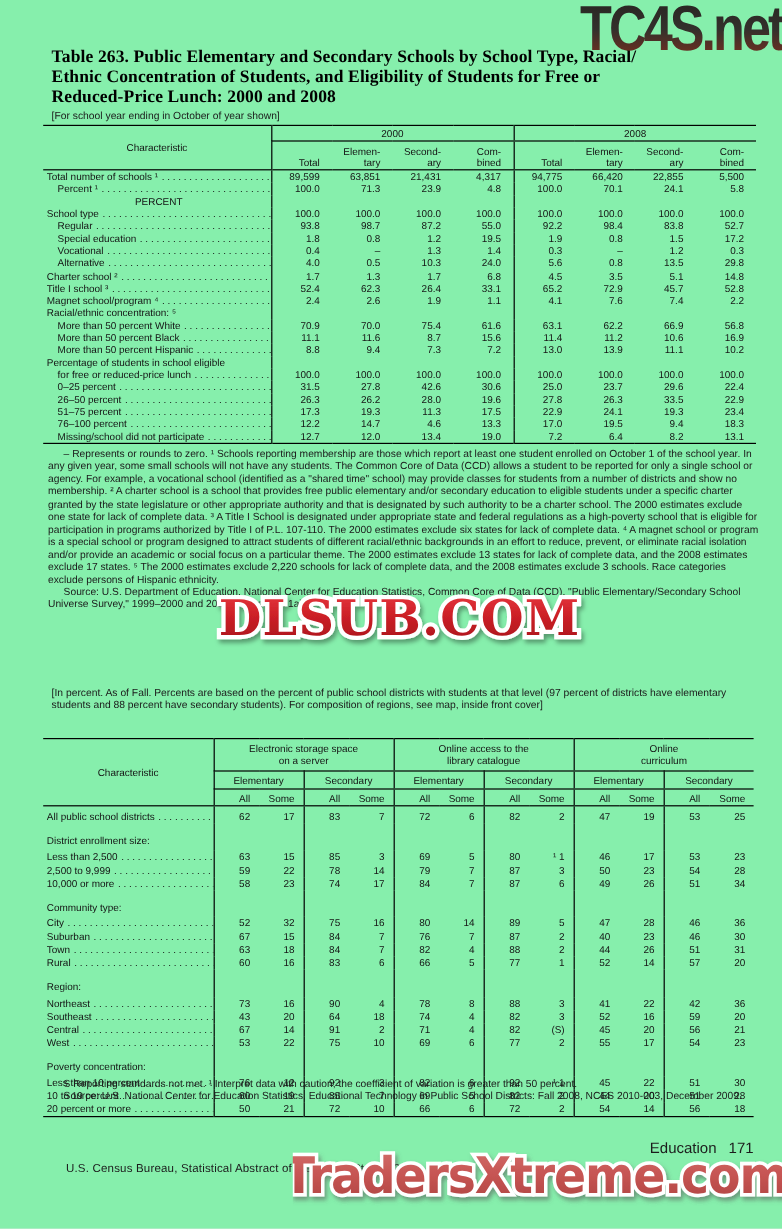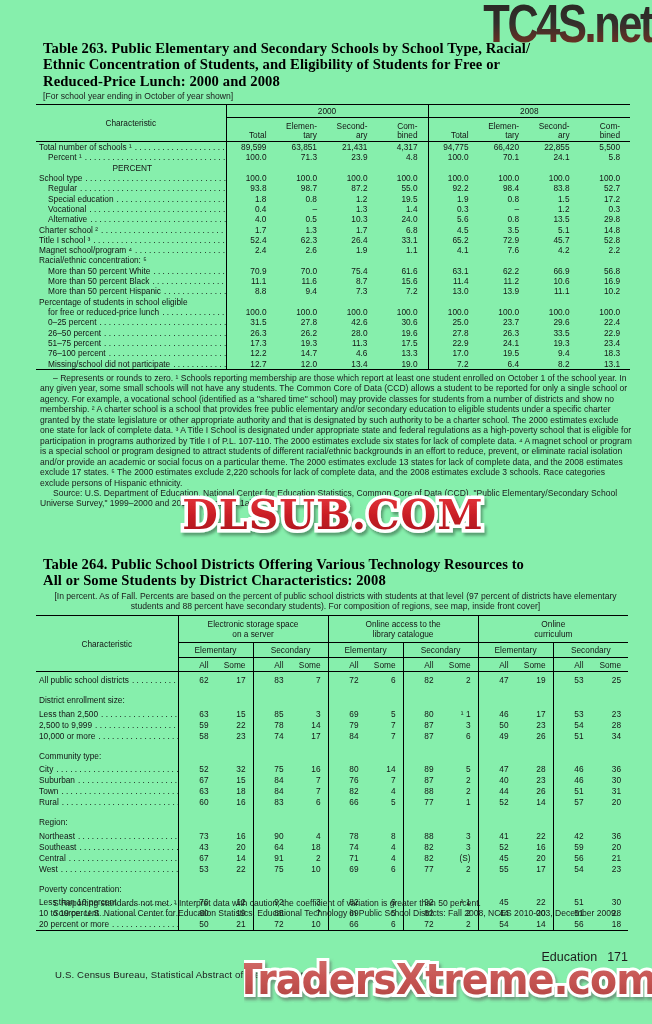--- a/index.html
+++ b/index.html
@@ -262,21 +262,21 @@
               <span class="lt">Magnet school/program ⁴</span>
               <span class="dots"></span>
             </div>
           </td>
           <td class="num bl1">2.4</td>
           <td class="num">2.6</td>
           <td class="num">1.9</td>
           <td class="num">1.1</td>
           <td class="num bl1">4.1</td>
           <td class="num">7.6</td>
-          <td class="num">4.2</td>
+          <td class="num">7.4</td>
           <td class="num">2.2</td>
         </tr>
         <tr>
           <td class="lbl">
             <div class="lw">
               <span class="lt">Racial/ethnic concentration: ⁵</span>
             </div>
           </td>
           <td class="num bl1"></td>
           <td class="num"></td>
@@ -447,25 +447,21 @@
           <td class="num">13.1</td>
         </tr>
       </tbody>
   </table>
 
   <div class="footnotes" style="top:373px;">
     <p>– Represents or rounds to zero. ¹ Schools reporting membership are those which report at least one student enrolled on October 1 of the school year. In any given year, some small schools will not have any students. The Common Core of Data (CCD) allows a student to be reported for only a single school or agency. For example, a vocational school (identified as a "shared time" school) may provide classes for students from a number of districts and show no membership. ² A charter school is a school that provides free public elementary and/or secondary education to eligible students under a specific charter granted by the state legislature or other appropriate authority and that is designated by such authority to be a charter school. The 2000 estimates exclude one state for lack of complete data. ³ A Title I School is designated under appropriate state and federal regulations as a high-poverty school that is eligible for participation in programs authorized by Title I of P.L. 107-110. The 2000 estimates exclude six states for lack of complete data. ⁴ A magnet school or program is a special school or program designed to attract students of different racial/ethnic backgrounds in an effort to reduce, prevent, or eliminate racial isolation and/or provide an academic or social focus on a particular theme. The 2000 estimates exclude 13 states for lack of complete data, and the 2008 estimates exclude 17 states. ⁵ The 2000 estimates exclude 2,220 schools for lack of complete data, and the 2008 estimates exclude 3 schools. Race categories exclude persons of Hispanic ethnicity.</p>
     <p>Source: U.S. Department of Education, National Center for Education Statistics, Common Core of Data (CCD), "Public Elementary/Secondary School Universe Survey," 1999–2000 and 2007–08 (version 1a).</p>
   </div>
 
-  <div class="tbl-title" style="top:556px;">
-    <div>Table 264. Public School Districts Offering Various Technology Resources to</div>
-    <div>All or Some Students by District Characteristics: 2008</div>
-  </div>
-  <div class="bracket-note" style="top:591px;text-align:center;">[In percent. As of Fall. Percents are based on the percent of public school districts with students at that level (97 percent of districts have elementary students and 88 percent have secondary students). For composition of regions, see map, inside front cover]</div>
+  <div class="bracket-note" style="top:572px;">[In percent. As of Fall. Percents are based on the percent of public school districts with students at that level (97 percent of districts have elementary students and 88 percent have secondary students). For composition of regions, see map, inside front cover]</div>
 
   <table id="t264">
     <colgroup>
       <col style="width:142px;">
       <col style="width:37.5px;">
         <col style="width:37.5px;">
         <col style="width:37.5px;">
         <col style="width:37.5px;">
       <col style="width:37.5px;">
         <col style="width:37.5px;">

